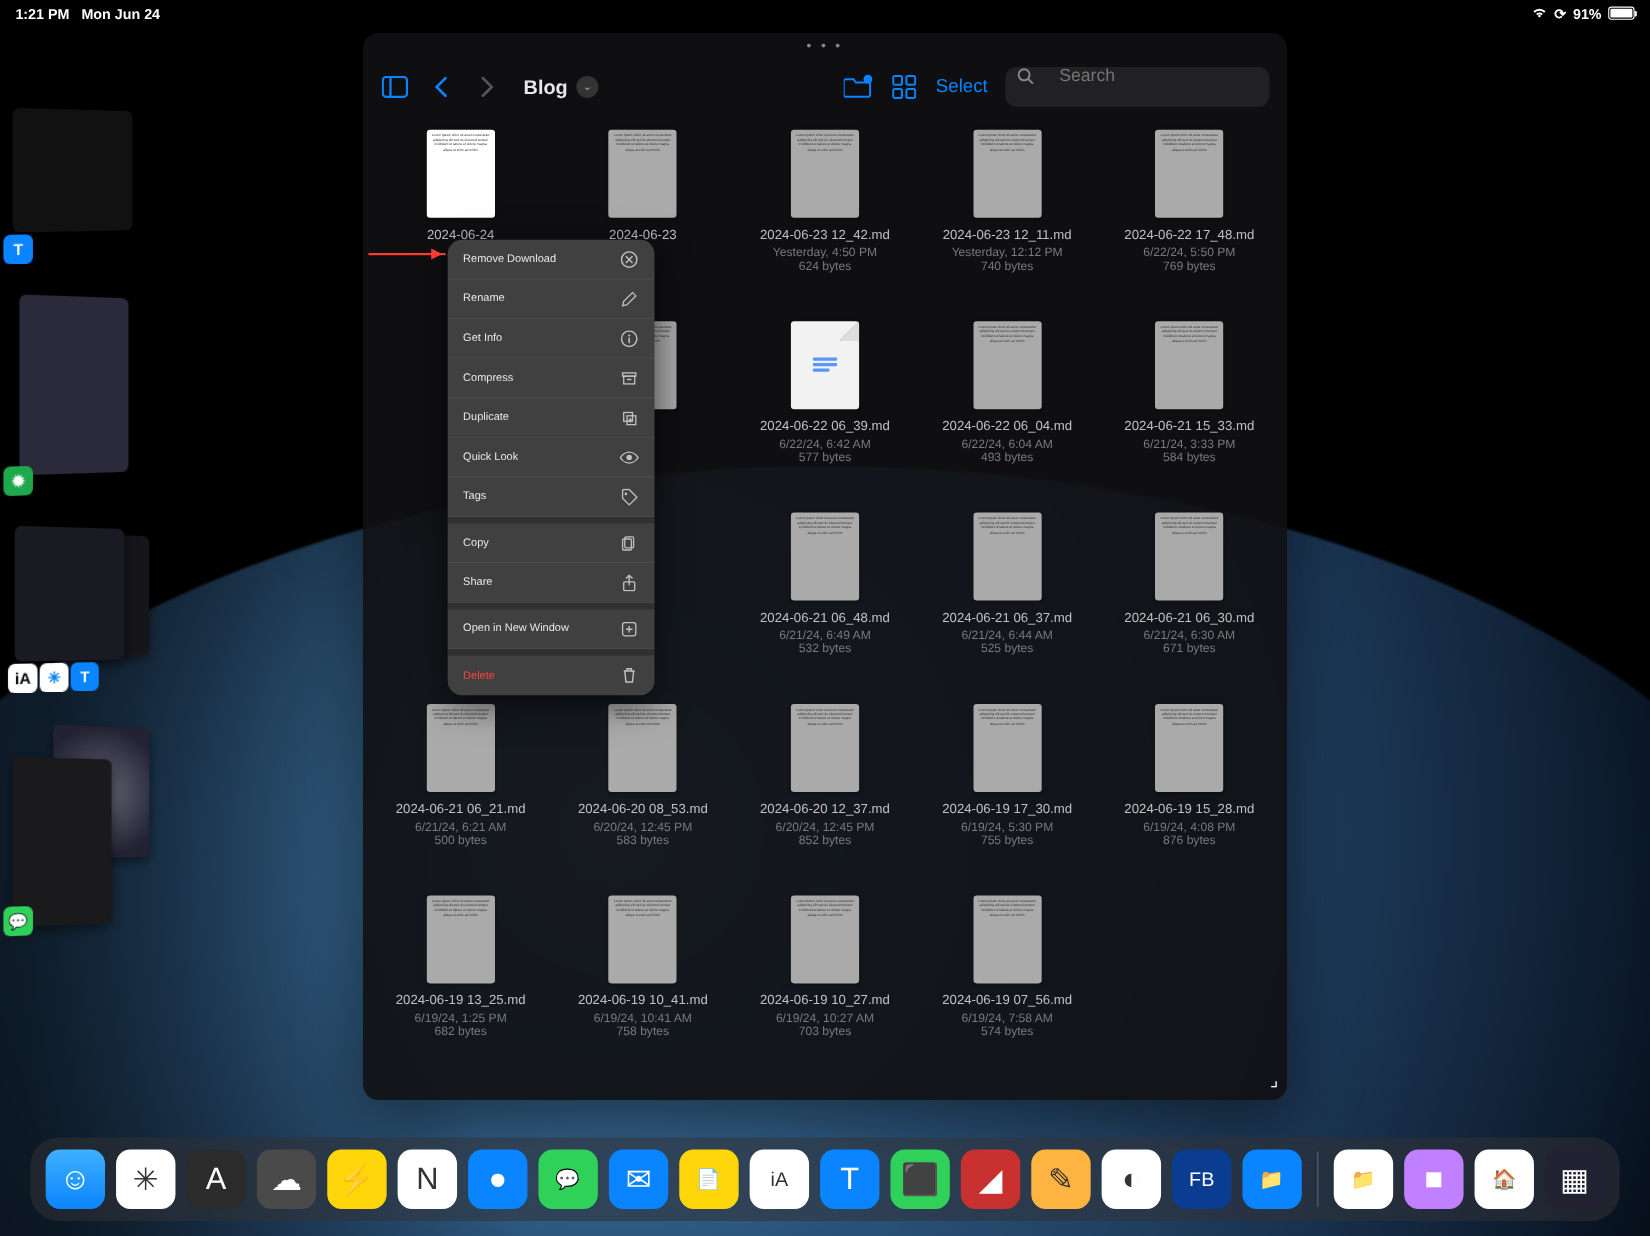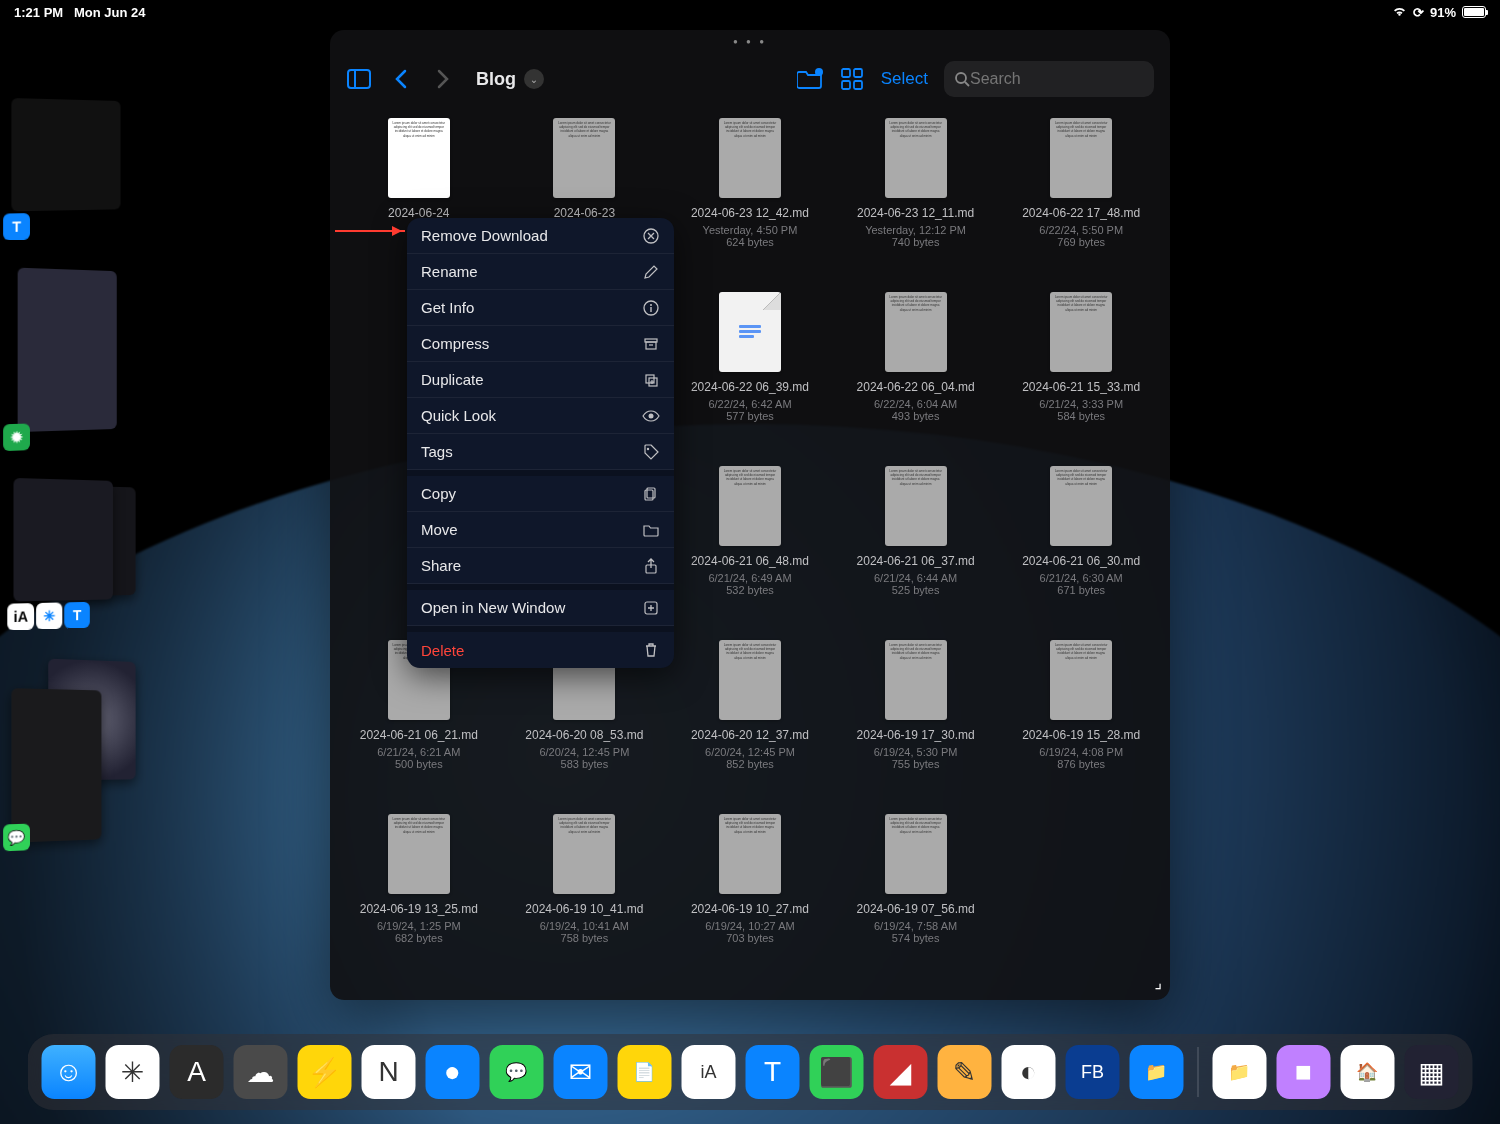--- a/index.html
+++ b/index.html
@@ -22,42 +22,42 @@
 .window{position:absolute;left:330px;top:30px;width:840px;height:970px;background:rgba(16,16,18,.92);border-radius:14px;overflow:hidden;box-shadow:0 20px 60px rgba(0,0,0,.5);}
 .grabber{position:absolute;top:7px;left:50%;transform:translateX(-50%);color:#888;font-size:8px;letter-spacing:3px;}
 .toolbar{height:62px;margin-top:18px;display:flex;align-items:center;padding:0 16px;gap:16px;}
 .sidebar-toggle,.nav-back,.nav-fwd,.folder-add,.view-grid{width:26px;height:24px;display:flex;align-items:center;justify-content:center;color:#0a84ff;}
 .nav-fwd{color:#555;}
 .title-area{display:flex;align-items:center;gap:8px;margin-left:4px;}
 .bread-title{font-size:18px;font-weight:600;color:#e8e8ea;}
 .chevron-pill{width:20px;height:20px;border-radius:50%;background:#333;display:flex;align-items:center;justify-content:center;font-size:10px;color:#aaa;}
 .spacer{flex:1;}
 .select-btn{color:#0a84ff;font-size:17px;}
-.searchbox{width:210px;height:36px;background:rgba(255,255,255,.08);border-radius:10px;display:flex;align-items:center;padding:0 10px;gap:0;color:#888;}
+.searchbox{width:240px;height:36px;background:rgba(255,255,255,.08);border-radius:10px;display:flex;align-items:flex-start;padding:0 10px;gap:23px;color:#888;}
 .searchbox input{flex:1;background:none;border:none;outline:none;color:#fff;font-size:16px;}
 
 .grid{padding:8px 18px 30px;display:grid;grid-template-columns:repeat(5,1fr);gap:18px 24px;overflow:auto;height:calc(100% - 80px);}
 .file{display:flex;flex-direction:column;align-items:center;text-align:center;font-size:12px;}
 .thumb{width:62px;height:80px;background:#aaa;border-radius:3px;margin-bottom:8px;position:relative;overflow:hidden;box-shadow:0 1px 3px rgba(0,0,0,.3);}
 .thumb .txt{font-size:3px;color:#333;padding:3px;line-height:1.4;}
 .thumb.white{background:#fff;}
 .thumb.docicon{background:#f2f2f2;display:flex;align-items:center;justify-content:center;}
 .thumb.docicon::before{content:"";position:absolute;top:0;right:0;width:18px;height:18px;background:linear-gradient(135deg,transparent 48%,#bbb 50%,#ddd 52%);}
 .thumb.folder{background:none;box-shadow:none;height:70px;width:78px;margin-top:10px;}
 .folder-shape{width:78px;height:58px;background:#63b0e3;border-radius:4px;position:relative;}
 .folder-shape::before{content:"";position:absolute;top:-8px;left:0;width:30px;height:12px;background:#63b0e3;border-radius:4px 4px 0 0;}
 .doclines{width:22px;height:18px;}
 .doclines div{height:3px;background:#5b95f5;margin:2px 0;border-radius:1px;}
 .doclines div:nth-child(3){width:70%;}
 .fname{color:#c0c0c3;line-height:1.3;margin-bottom:2px;}
 .fdate{color:#7a7a7e;font-size:11px;}
 .fsize{color:#7a7a7e;font-size:11px;}
 
 
-.context-menu{position:absolute;left:407px;top:218px;width:267px;background:#0f172a;border-radius:13px;overflow:hidden;box-shadow:0 8px 32px rgba(0,0,0,.6);z-index:50;font-size:15px;}
+.context-menu{position:absolute;left:407px;top:218px;width:188px;background:#404040;border-radius:13px;overflow:hidden;box-shadow:0 8px 32px rgba(0,0,0,.6);z-index:50;font-size:10px;}
 .menu-item{height:36px;display:flex;align-items:center;justify-content:space-between;padding:0 14px;color:#e8e8ea;border-bottom:1px solid rgba(255,255,255,.06);}
 .menu-item:last-child{border-bottom:none;}
 .menu-item.danger{color:#ff453a;gap:25px;}
 .menu-sep{height:0;border-bottom:6px solid rgba(0,0,0,.25);}
 .menu-icon{width:18px;height:18px;display:flex;align-items:center;justify-content:center;color:#c0c0c3;font-size:14px;}
 .arrow{position:absolute;left:335px;top:230px;width:70px;height:2px;background:#ff3b30;z-index:51;}
 .arrow::after{content:"";position:absolute;right:-2px;top:-4px;border:5px solid transparent;border-left:10px solid #ff3b30;}
 
 
 .stage{position:absolute;left:8px;top:100px;width:150px;display:flex;flex-direction:column;gap:40px;}
@@ -428,28 +428,20 @@
         </svg>
       </span>
     </div>
     <div class="menu-sep"></div>
     <div class="menu-item">
       <span>Copy</span>
       <span class="menu-icon">
         <svg width="16" height="16" viewBox="0 0 16 16">
           <rect x="4" y="2" width="8" height="10" rx="1" stroke="currentColor" stroke-width="1.2" fill="none"></rect>
           <rect x="2" y="4" width="8" height="10" rx="1" stroke="currentColor" stroke-width="1.2" fill="none"></rect>
-        </svg>
-      </span>
-    </div>
-    <div class="menu-item">
-      <span>Move</span>
-      <span class="menu-icon">
-        <svg width="16" height="14" viewBox="0 0 16 14">
-          <path d="M1 3h5l1.5 2H15v7a1 1 0 01-1 1H2a1 1 0 01-1-1V3z" stroke="currentColor" stroke-width="1.2" fill="none"></path>
         </svg>
       </span>
     </div>
     <div class="menu-item">
       <span>Share</span>
       <span class="menu-icon">
         <svg width="14" height="16" viewBox="0 0 14 16">
           <path d="M7 1v9M4 4l3-3 3 3" stroke="currentColor" stroke-width="1.3" fill="none"></path>
           <rect x="2" y="7" width="10" height="8" rx="1" stroke="currentColor" stroke-width="1.2" fill="none"></rect>
         </svg>

